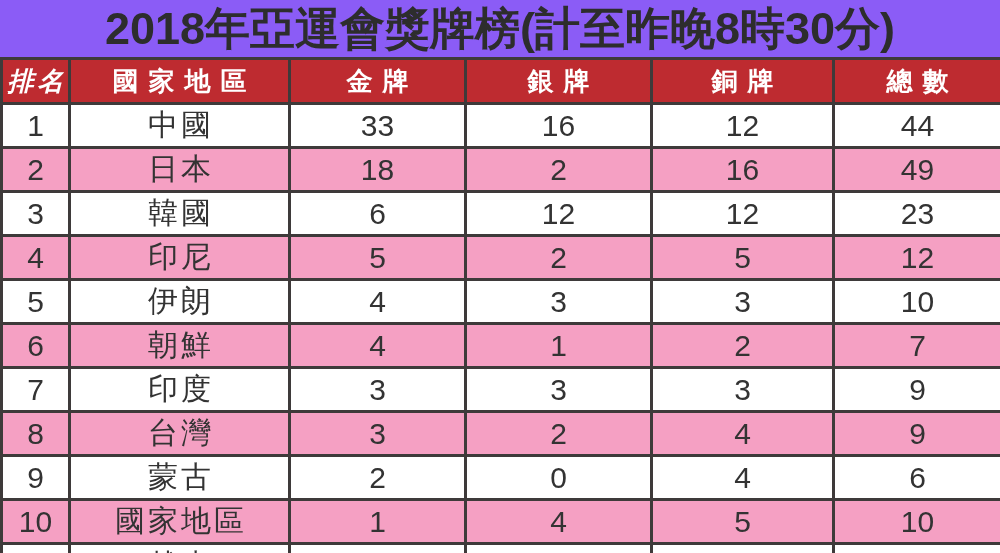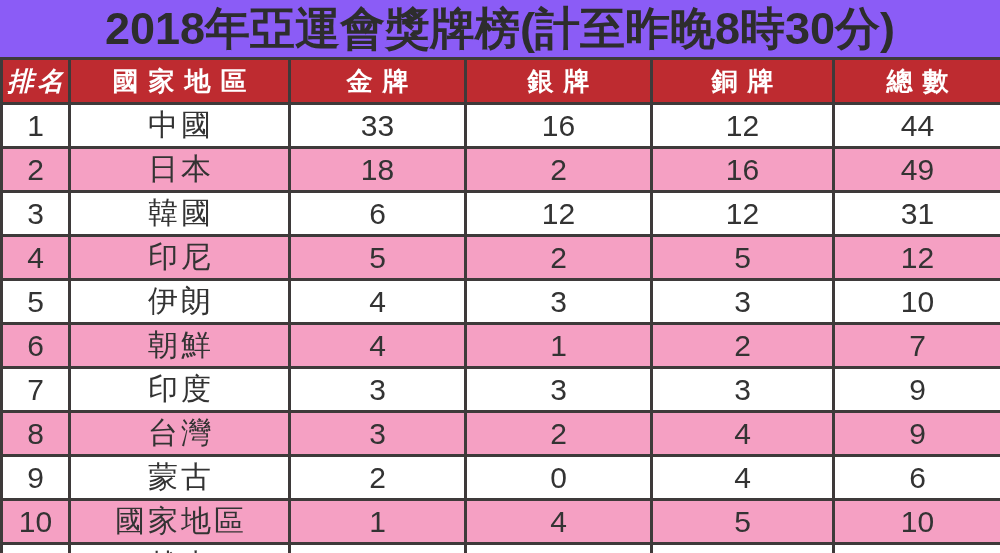--- a/index.html
+++ b/index.html
@@ -112,21 +112,21 @@
     <td>2</td>
     <td>16</td>
     <td>49</td>
   </tr>
         <tr>
     <td>3</td>
     <td class="name">韓國</td>
     <td>6</td>
     <td>12</td>
     <td>12</td>
-    <td>31</td>
+    <td>23</td>
   </tr>
         <tr class="alt">
     <td>4</td>
     <td class="name">印尼</td>
     <td>5</td>
     <td>2</td>
     <td>5</td>
     <td>12</td>
   </tr>
         <tr>

